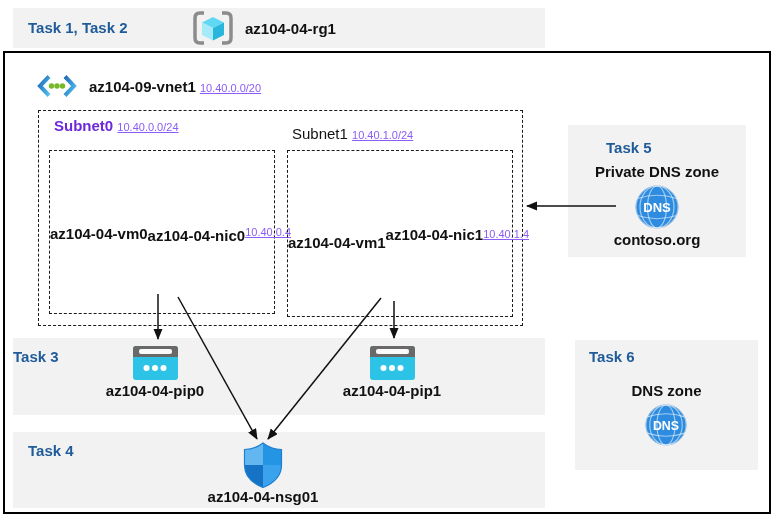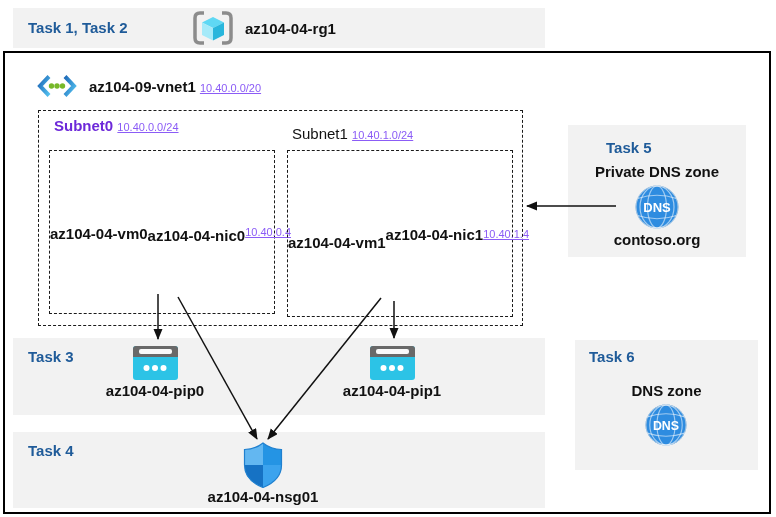--- a/index.html
+++ b/index.html
@@ -161,21 +161,21 @@
       </svg>
     <div class="bold-label ctr" style="margin-top:18px;">az104-04-vm1</div>
     <svg style="margin-top:5px;" width="42" height="36">
         <use href="#sym-nic"></use>
       </svg>
     <div class="bold-label ctr" style="margin-top:1px;">az104-04-nic1</div>
     <div class="sub-label ctr">10.40.1.4</div>
   </div>
 
   <div class="abs band" style="left:13px;top:338px;width:532px;height:77px;">
-    <span class="abs task-label" style="left:15px;top:10px;">Task 3</span>
+    <span class="abs task-label" style="left:0;top:10px;">Task 3</span>
     <svg class="abs" style="left:120px;top:8px;" width="45" height="34">
         <use href="#sym-pip"></use>
       </svg>
     <div class="abs bold-label ctr" style="left:72px;top:44px;width:140px;">az104-04-pip0</div>
     <svg class="abs" style="left:357px;top:8px;" width="45" height="34">
         <use href="#sym-pip"></use>
       </svg>
     <div class="abs bold-label ctr" style="left:309px;top:44px;width:140px;">az104-04-pip1</div>
   </div>
 

